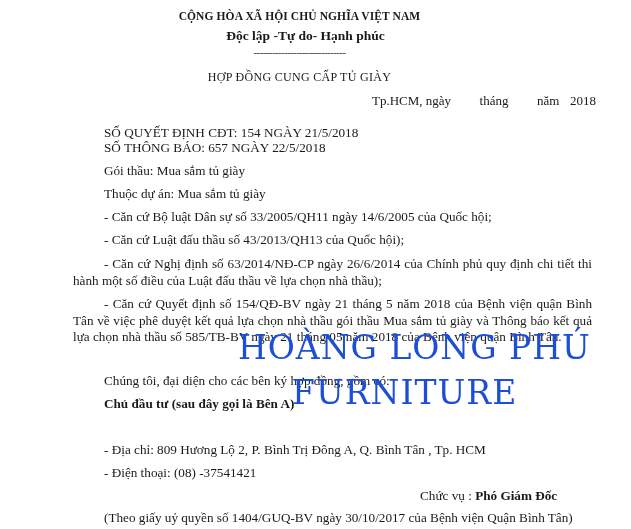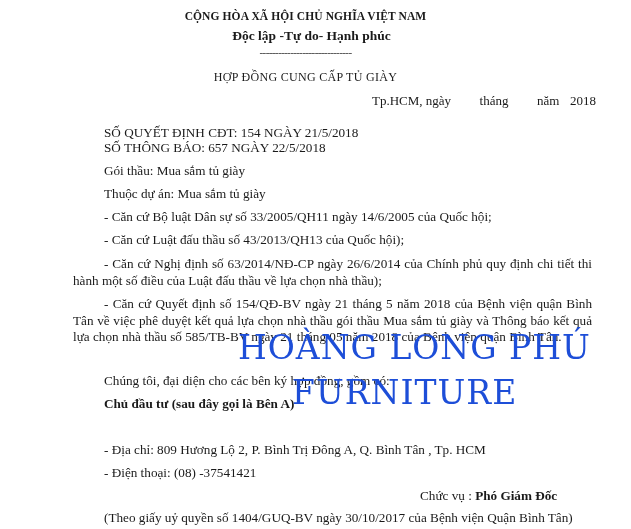--- a/index.html
+++ b/index.html
@@ -1,20 +1,20 @@
 <!DOCTYPE html>
 <html><head>
   <meta charset="utf-8">
   <style>
     html, body { margin:0; padding:0; background:#ffffff; }
     body { width:631px; height:529px; overflow:hidden; position:relative;
            font-family:"Liberation Serif", "DejaVu Serif", serif; color:#1a1a1a; }
     .page { position:absolute; left:0; top:0; width:631px; height:529px; }
     .ln { position:absolute; white-space:nowrap; font-size:13.2px; line-height:16px; }
-    .center { left:8px; width:595px; text-align:center; }
+    .center { left:2px; width:595px; text-align:center; }
     .b { font-weight:bold; }
     .nat-header { top:8px; font-size:11.5px; font-weight:bold; letter-spacing:0.1px; }
     .motto { top:28px; font-size:13.5px; font-weight:bold;padding-left:6px; }
     .dashes { top:44px; font-size:11px; letter-spacing:-0.6px; color:#333; }
     .title { top:66px; font-size:12px; font-weight:normal; letter-spacing:0.3px; line-height:22px; }
     .dateline { top:93px; left:372px; font-size:13px; }
     .dateline span { display:inline-block; }
     .just { position:absolute; font-size:13.2px; line-height:16.5px; text-align:justify;
             text-align-last:left; }
     .watermark { position:absolute; color:#1d4ed8; font-family:"DejaVu Serif", serif;

